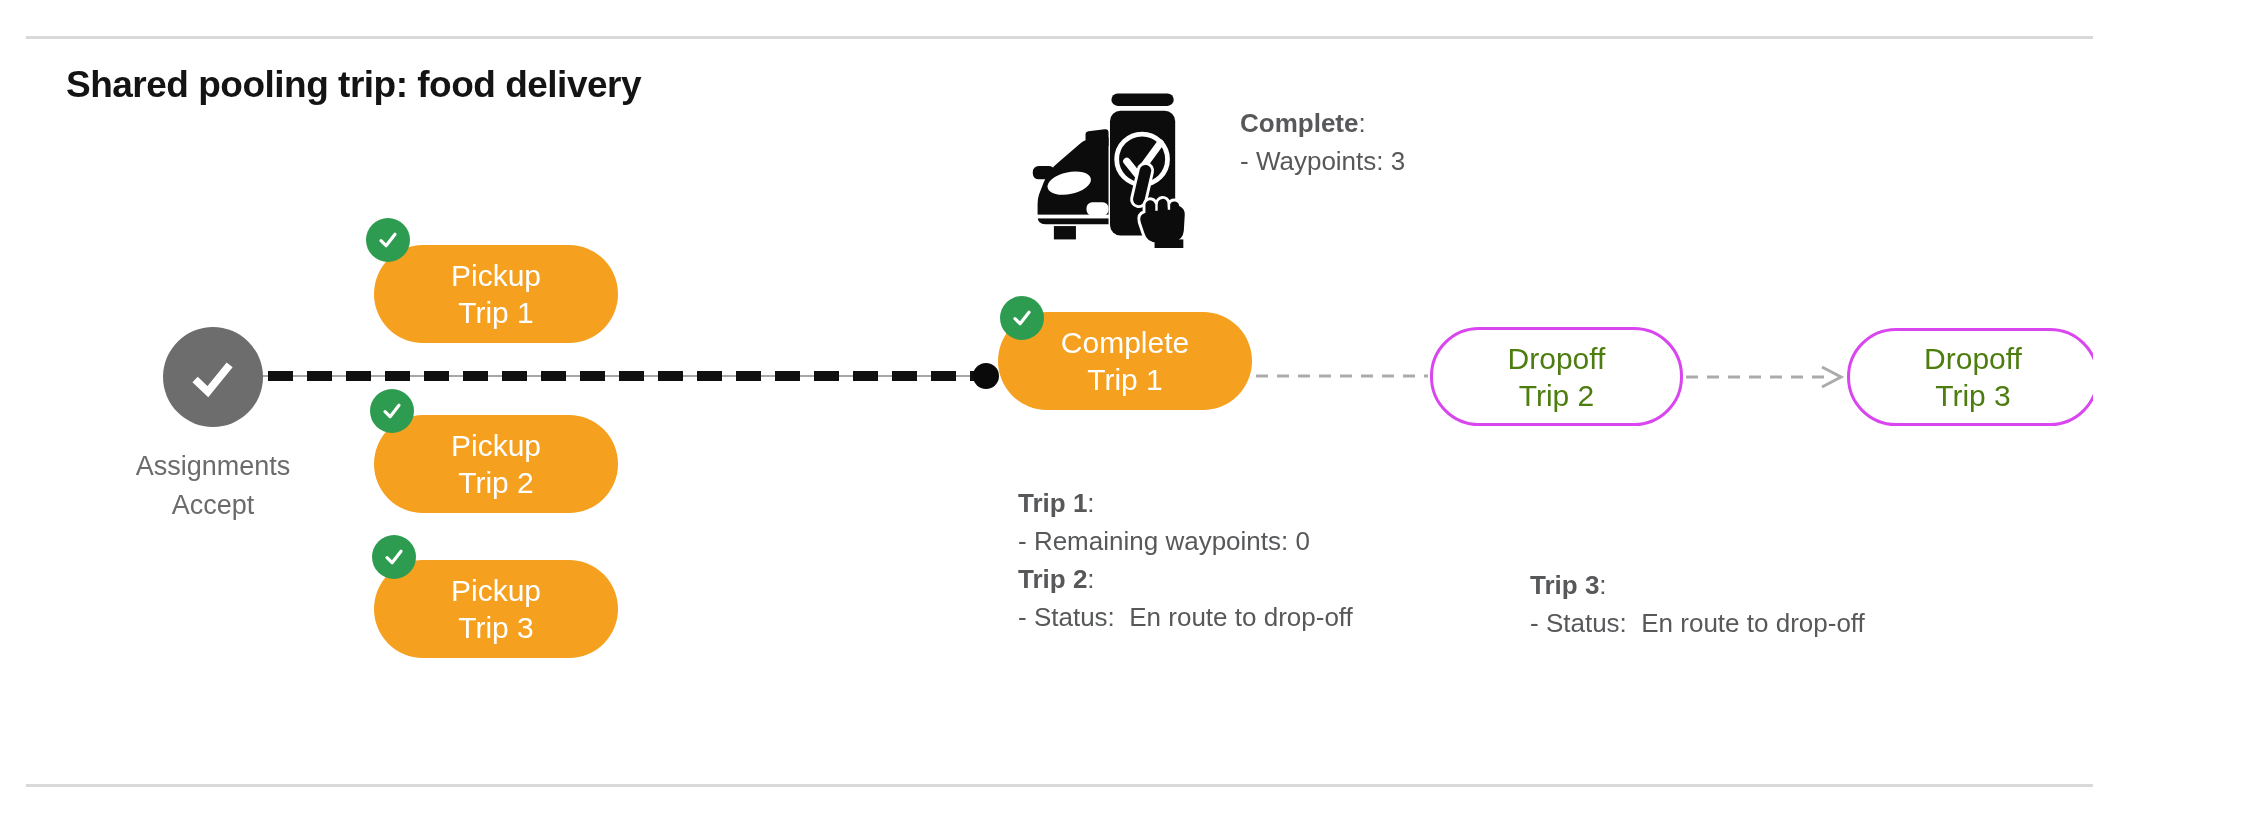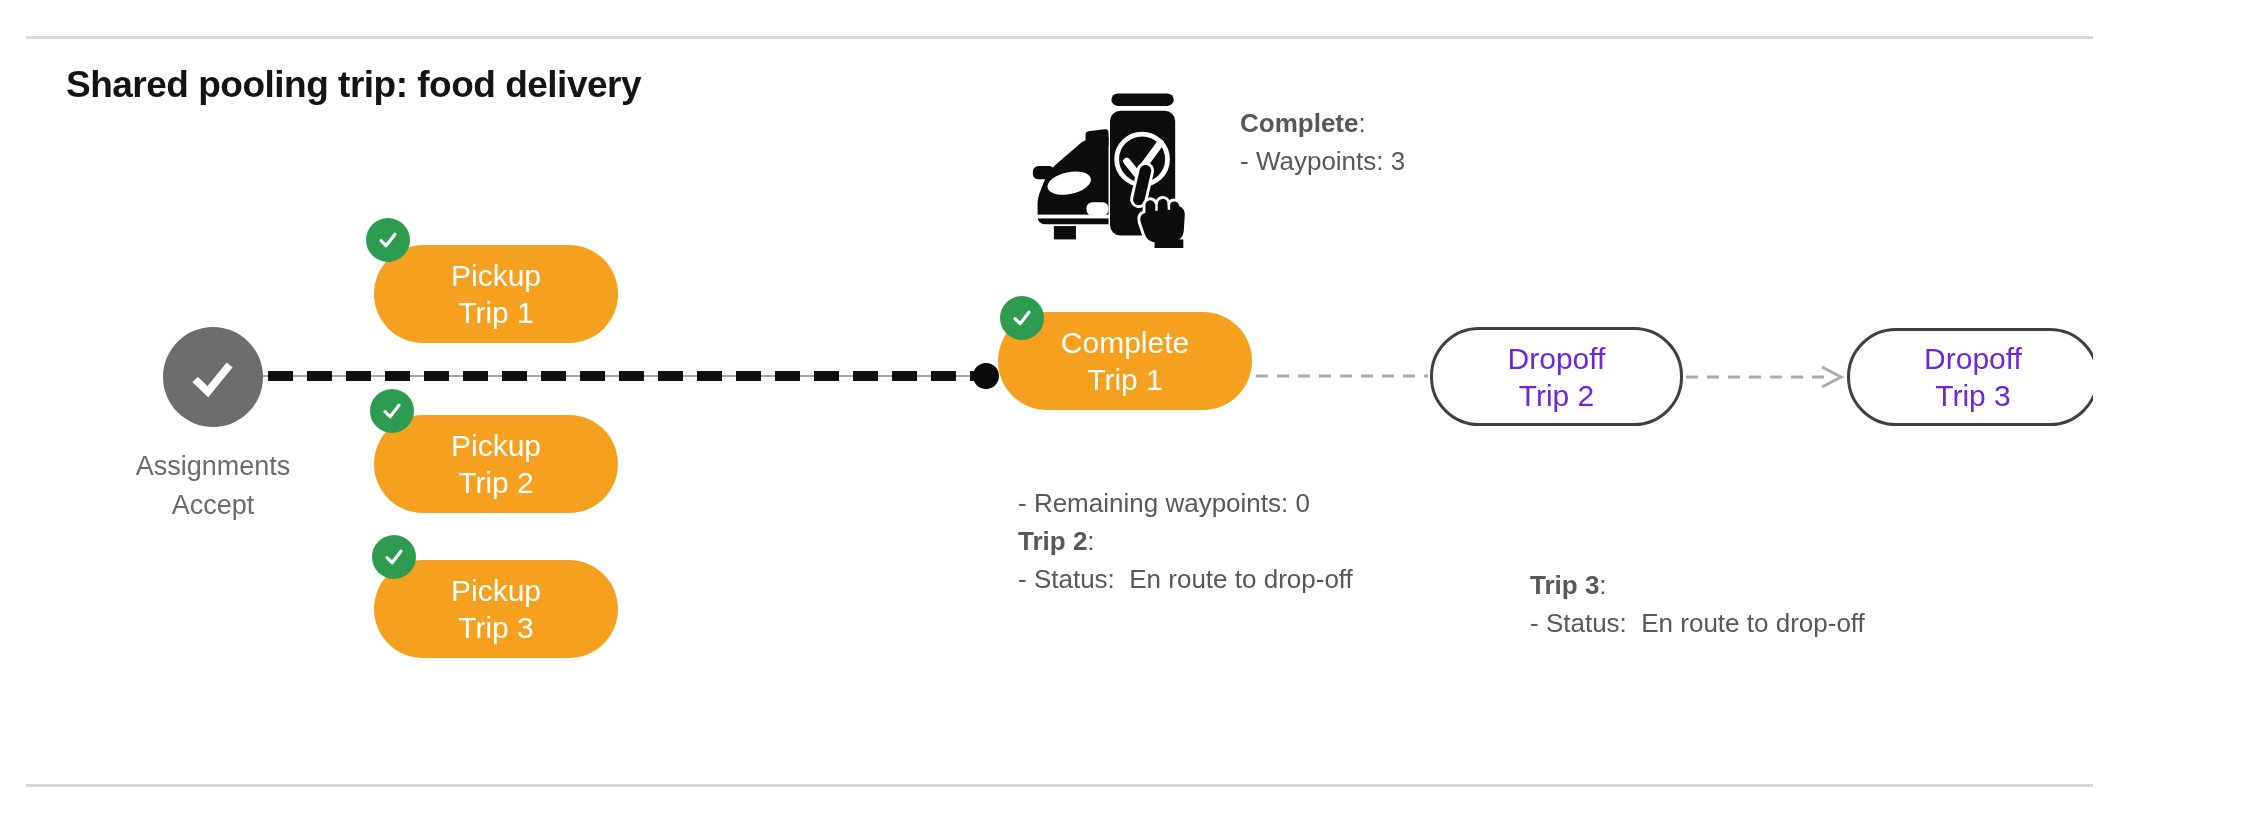--- a/index.html
+++ b/index.html
@@ -25,21 +25,21 @@
   .start-label{
     position:absolute;left:93px;top:447px;width:240px;text-align:center;
     color:#6B6B6B;font-size:27px;line-height:39px;z-index:2;
   }
   .node{
     position:absolute;z-index:2;border-radius:49px;display:flex;flex-direction:column;
     align-items:center;justify-content:center;text-align:center;
     font-size:30px;font-weight:normal;line-height:37px;
   }
   .node.orange{background:#F5A01E;color:#ffffff;}
-  .node.outline{background:#ffffff;color:#6d28d9;border:3px solid #404040;box-sizing:border-box;}
+  .node.outline{background:#ffffff;color:#4d7c0f;border:3px solid #d946ef;box-sizing:border-box;}
   .badge{
     position:absolute;width:44px;height:44px;border-radius:50%;background:#2E9C50;z-index:3;
     display:flex;align-items:center;justify-content:center;
   }
   .status-block{position:absolute;z-index:2;color:#57585A;font-size:26px;line-height:38px;}
   .s-head{font-weight:bold;}
   .s-head .pc{font-weight:normal;}
   .s-line{white-space:pre;}
 </style>
 </head>
@@ -140,20 +140,21 @@
         <path d="M11,23 L19,31 L33,13" fill="none" stroke="#ffffff" stroke-width="5" stroke-linecap="round" stroke-linejoin="round"></path>
       </svg>
   </div>
   <div class="badge" style="left:1000px;top:296px;">
     <svg width="28" height="28" viewBox="0 0 44 44">
         <path d="M11,23 L19,31 L33,13" fill="none" stroke="#ffffff" stroke-width="5" stroke-linecap="round" stroke-linejoin="round"></path>
       </svg>
   </div>
 
   <div class="status-block" style="left:1018px;top:484px;">
+    <div class="s-head"><span>Trip 1</span><span class="pc">:</span></div>
     <div class="s-line">- Remaining waypoints: 0</div>
     <div class="s-head"><span>Trip 2</span><span class="pc">:</span></div>
     <div class="s-line">- Status:  En route to drop-off</div>
   </div>
 
   <div class="status-block" style="left:1530px;top:566px;">
     <div class="s-head"><span>Trip 3</span><span class="pc">:</span></div>
     <div class="s-line">- Status:  En route to drop-off</div>
   </div>
 

